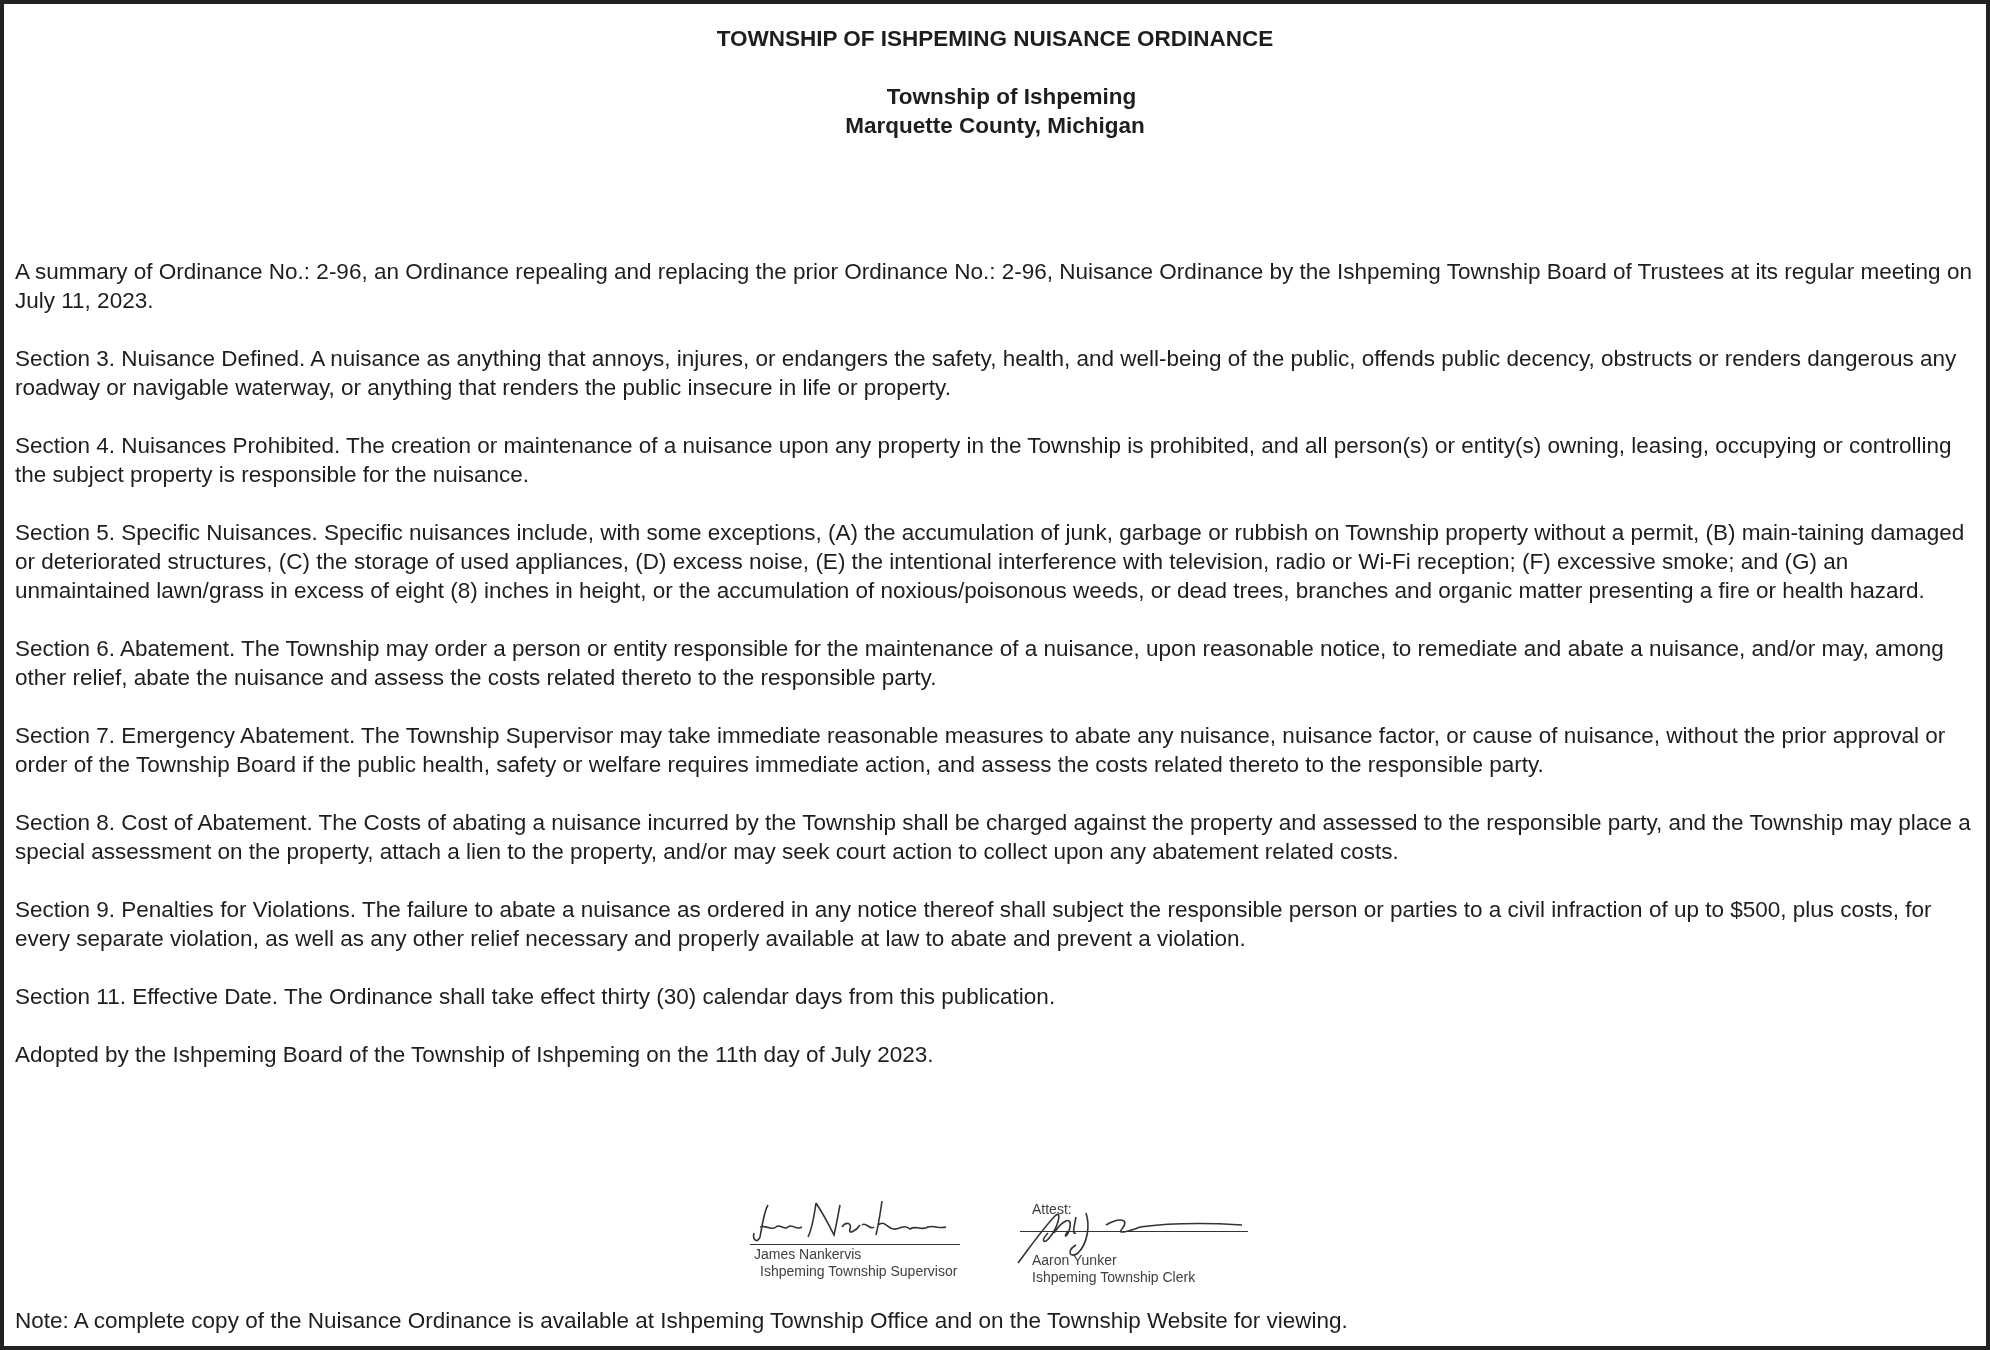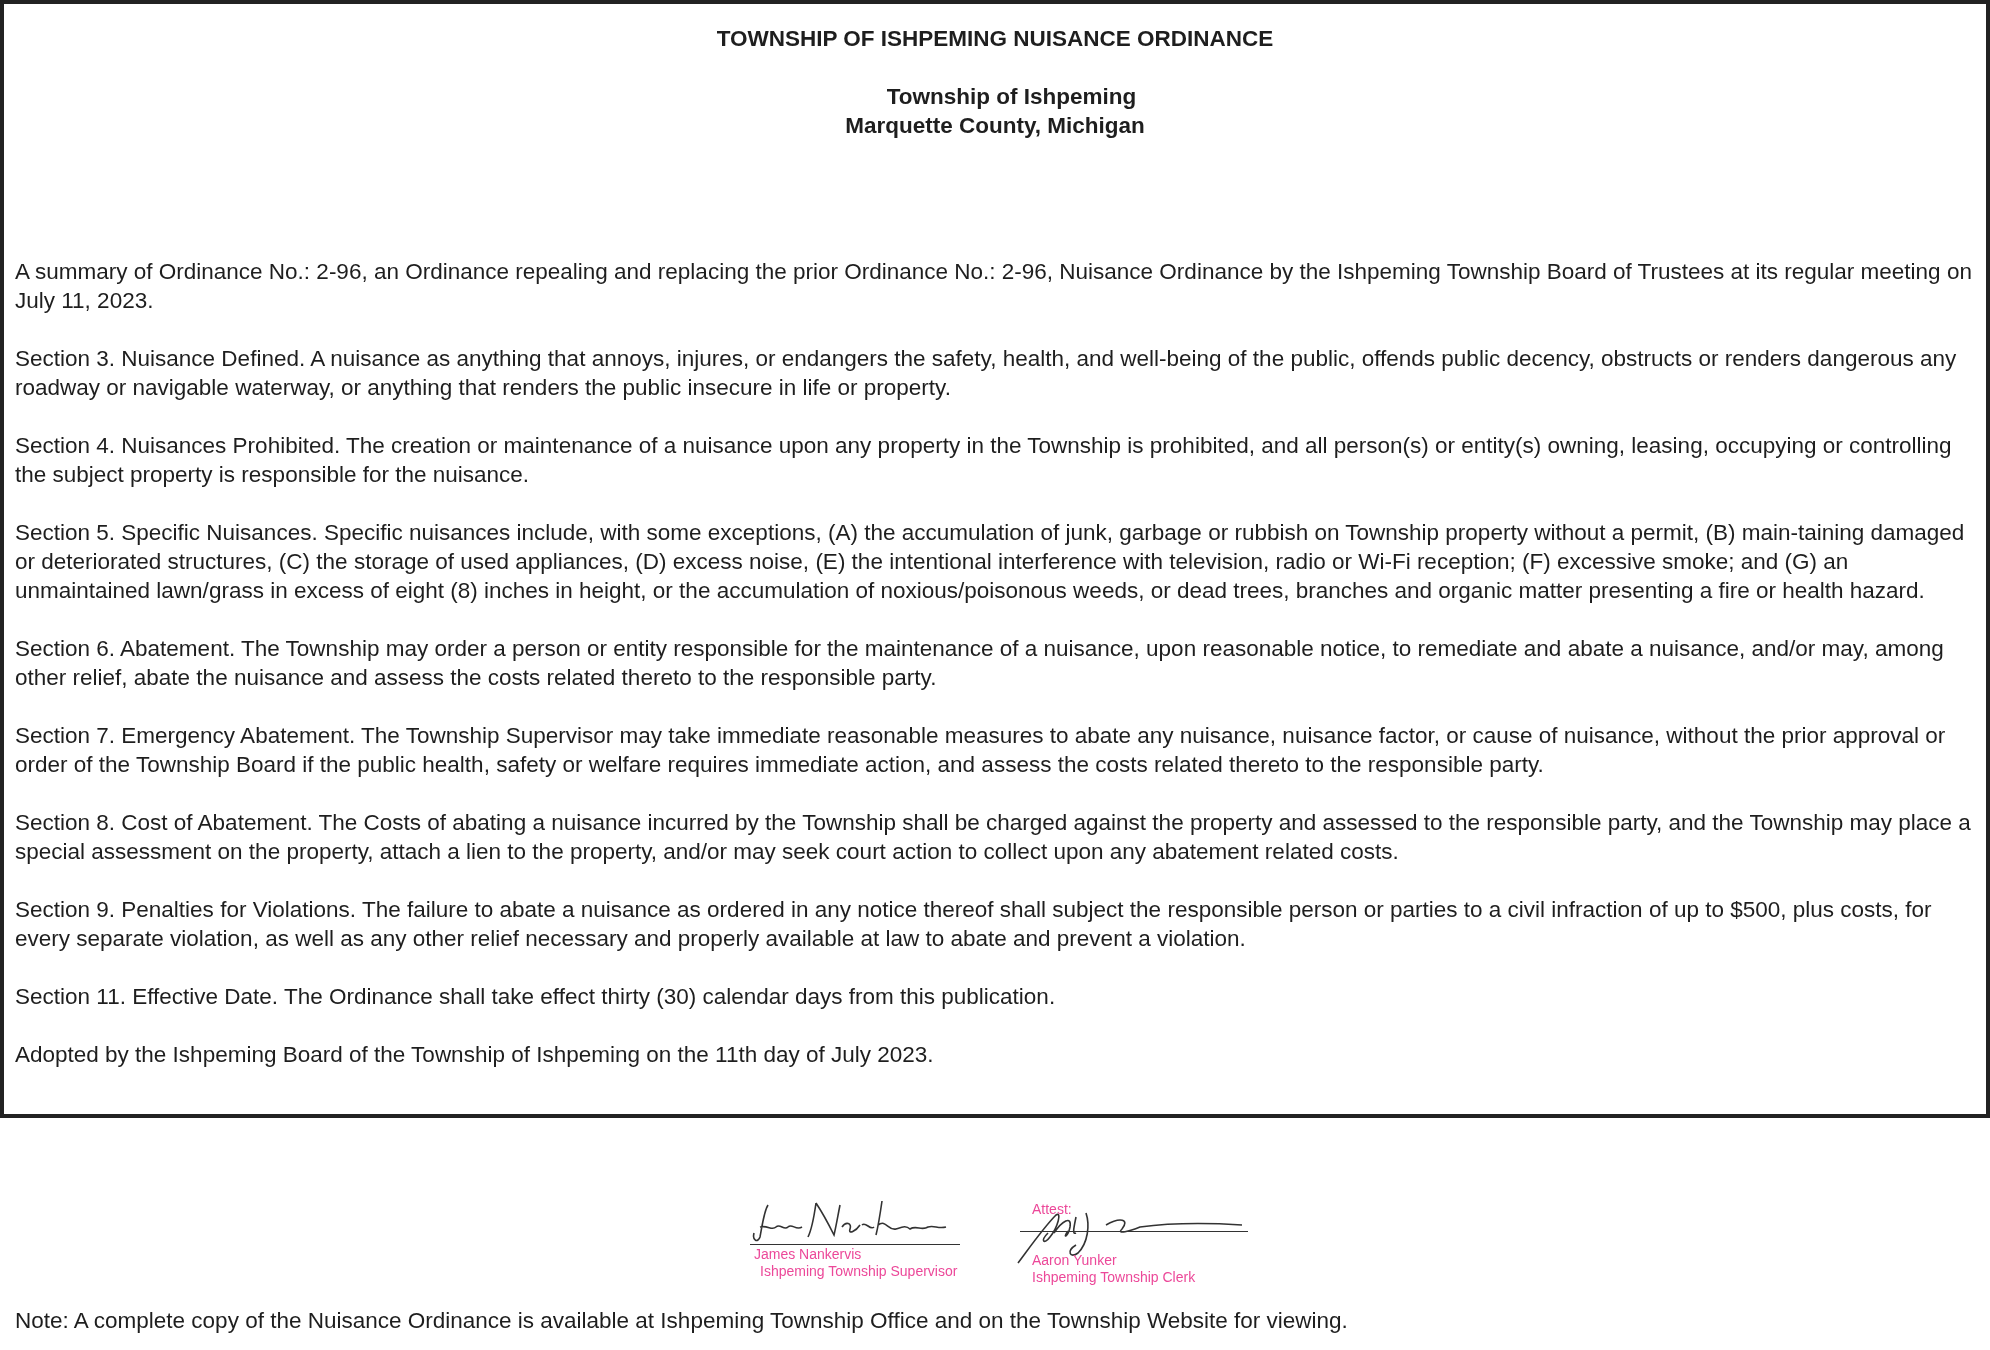--- a/index.html
+++ b/index.html
@@ -1,37 +1,37 @@
 <!DOCTYPE html>
 <html><head>
 <meta charset="utf-8">
 <style>
   html, body { margin: 0; padding: 0; background: #fff; }
   body { width: 1990px; height: 1350px; overflow: hidden; }
   .page {
     position: relative;
     box-sizing: border-box;
-    width: 1990px; height: 1118px;
+    width: 1990px; height: 1350px;
     border: 4px solid #222;
     background: #fff;
     color: #1e1e1e;
     font-family: "Liberation Sans", sans-serif;
     font-size: 22.5px;
     line-height: 29px;
   }
   .hdr { position: absolute; left: 0; right: 0; text-align: center; font-weight: bold; font-size: 22.5px; }
   .title { top: 20px; }
   .sub1 { top: 78px; padding-left: 33px; }
   .sub2 { top: 107px; }
   .ordno { top: 165px; }
   .body { position: absolute; left: 11px; right: 14px; top: 253px; }
   .para { margin: 0 0 29px 0; white-space: normal; }
   .adopted { margin-bottom: 0; }
   .sig-area { position: absolute; top: 1193px; left: 738px; width: 520px; height: 100px; }
-  .sig { position: absolute; font-size: 14px; line-height: 17px; color: #ec4899; }
+  .sig { position: absolute; font-size: 14px; line-height: 17px; color: #404040; }
   .sig1 { left: 0; top: 0; width: 230px; height: 100px; }
   .sig2 { left: 268px; top: 0; width: 250px; height: 100px; }
   .sig svg { position: absolute; }
   .sig1 .line { position: absolute; left: 8px; top: 47px; width: 210px; border-top: 1.5px solid #333; }
   .sig2 .line { position: absolute; left: 10px; top: 34px; width: 228px; border-top: 1.5px solid #333; }
   .sig1 .name { position: absolute; left: 12px; top: 49px; }
   .sig1 .role { position: absolute; left: 18px; top: 66px; }
   .sig2 .attest { position: absolute; left: 22px; top: 4px; }
   .sig2 .name { position: absolute; left: 22px; top: 55px; }
   .sig2 .role { position: absolute; left: 22px; top: 72px; }

